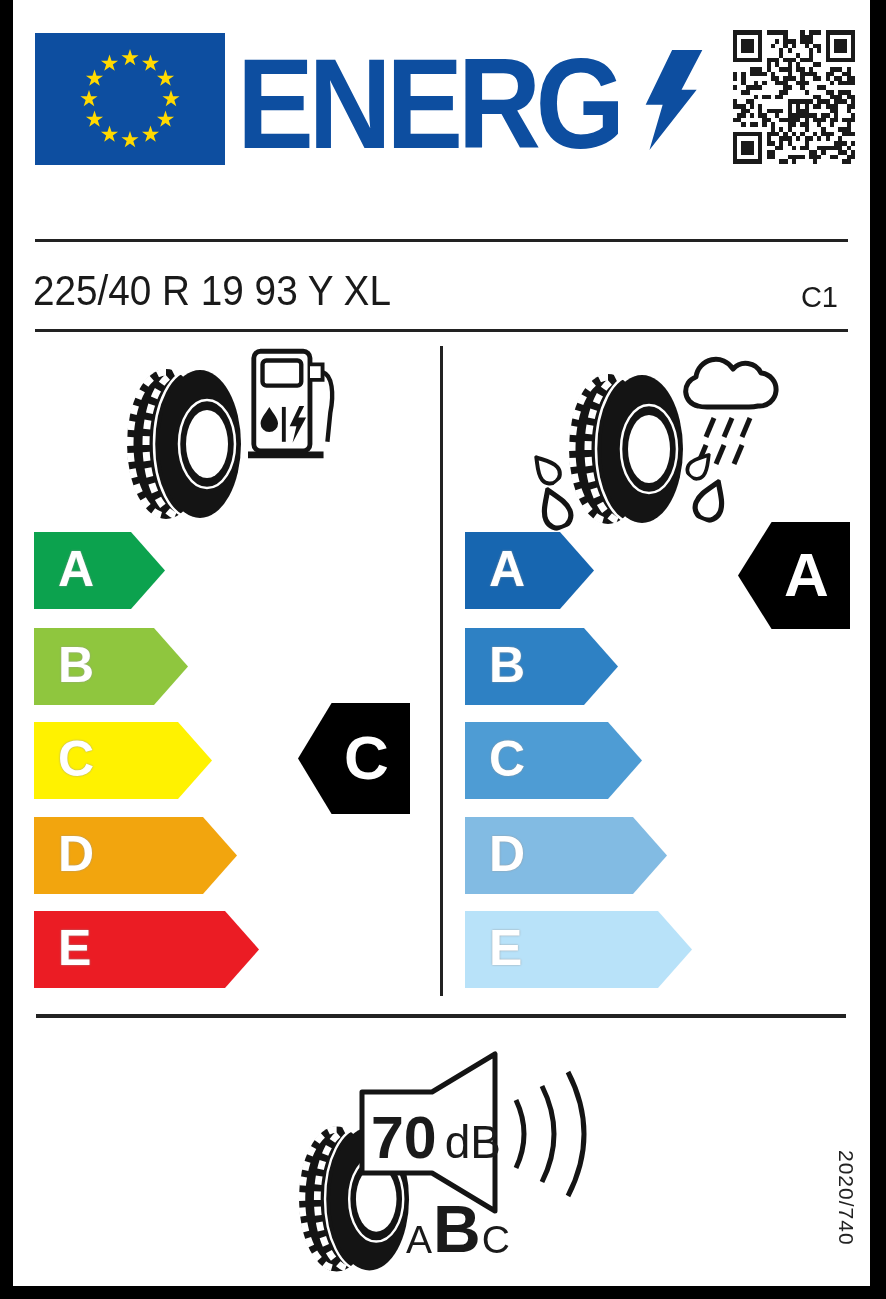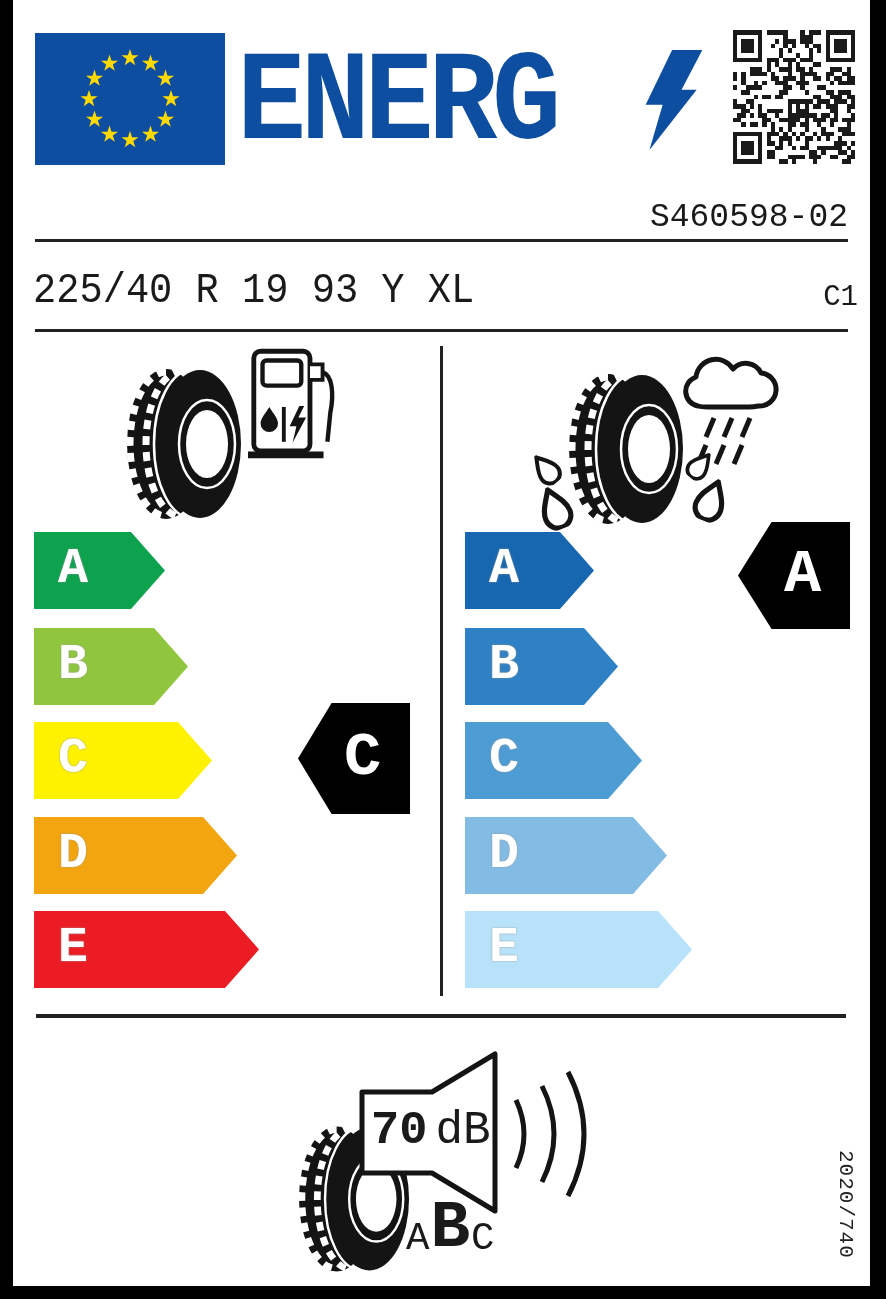--- a/index.html
+++ b/index.html
@@ -1,37 +1,37 @@
 <!DOCTYPE html>
 <html><head>
 <meta charset="utf-8">
 <style>
   html,body{margin:0;padding:0;background:#fff;}
   body{font-family:"Liberation Sans","DejaVu Sans",sans-serif;color:#1a1a1a;}
-  .label{position:relative;width:886px;height:1299px;background:#fff;overflow:hidden;font-family:Liberation Mono, monospace;}
+  .label{position:relative;width:886px;height:1299px;background:#fff;overflow:hidden;}
   .border-strip{position:absolute;background:#000;}
   .bl{left:0;top:0;width:13px;height:1299px;}
   .br{left:870px;top:0;width:16px;height:1299px;}
   .bb{left:0;top:1286px;width:886px;height:13px;}
 
   
   .eu-flag{position:absolute;left:35px;top:33px;}
   .energ{position:absolute;left:237px;top:40px;font-size:128px;line-height:1;font-weight:800;
          color:#0D4EA0;letter-spacing:-6px;transform:scaleX(.9);transform-origin:left top;}
   .bolt{position:absolute;left:643px;top:50px;}
   .qr{position:absolute;left:733px;top:30px;}
 
   
   .brand-name{position:absolute;left:35px;top:196px;font-size:35px;font-weight:700;letter-spacing:-1px;}
   .product-code{position:absolute;right:38px;top:199px;font-size:33px;font-weight:400;}
   .rule{position:absolute;background:#222;}
   .rule1{left:35px;top:239px;width:813px;height:3px;}
   .size-text{position:absolute;left:33px;top:266px;font-size:43px;font-weight:400;
              transform:scaleX(.9);transform-origin:left top;letter-spacing:0;}
-  .tyre-class{position:absolute;right:28px;top:281px;font-size:29px;}
+  .tyre-class{position:absolute;right:48px;top:281px;font-size:29px;}
   .rule2{left:35px;top:329px;width:813px;height:3px;}
   .divider{position:absolute;left:440px;top:346px;width:3px;height:650px;background:#222;}
   .rule3{left:36px;top:1014px;width:810px;height:4px;}
 
   
   .tire-fuel{position:absolute;left:126px;top:366px;}
   .pump{position:absolute;left:248px;top:348px;}
   .tire-wet{position:absolute;left:568px;top:371px;}
   .cloud{position:absolute;left:672px;top:348px;}
   .splash{position:absolute;}
@@ -61,21 +61,21 @@
         clip-path:polygon(0 50%,30% 0,100% 0,100% 100%,30% 100%);}
   .sel-fuel{left:298px;top:703px;height:111px;}
   .sel-wet{left:738px;top:522px;height:107px;}
   .sel-letter{position:absolute;left:46px;top:50%;transform:translateY(-52%);
         font-size:62px;font-weight:700;color:#fff;}
 
   
   .tire-noise{position:absolute;left:298px;top:1123px;}
   .speaker{position:absolute;left:356px;top:1050px;}
   .db-text{position:absolute;left:371px;top:1104px;display:flex;align-items:baseline;gap:8px;}
-  .db-value{font-size:47px;font-weight:700;}
+  .db-value{font-size:59px;font-weight:700;}
   .db-unit{font-size:46px;font-weight:400;}
   .waves{position:absolute;left:508px;top:1062px;}
   .abc{position:absolute;left:406px;top:1196px;display:flex;align-items:flex-end;line-height:1;}
   .abc .s{font-size:39px;padding-bottom:3px;}
   .abc .big{font-size:66px;font-weight:700;padding:0 1px;}
 
   .regulation{position:absolute;left:834px;top:1150px;font-size:21px;color:#222;
         writing-mode:vertical-rl;letter-spacing:1px;}
 </style>
 </head>
@@ -126,21 +126,20 @@
   </svg>
   <svg class="qr" width="122" height="134" viewBox="0 0 29 29" preserveAspectRatio="none" shape-rendering="crispEdges">
     <g fill="#1a1a1a">
       <path d="M0 0h7v1h-7z M0 1h1v6h-1z M6 1h1v6h-1z M1 6h6v1h-6z M2 2h3v3h-3z"></path>
       <path d="M22 0h7v1h-7z M22 1h1v6h-1z M28 1h1v6h-1z M23 6h6v1h-6z M24 2h3v3h-3z"></path>
       <path d="M0 22h7v1h-7z M0 23h1v6h-1z M6 23h1v6h-1z M1 28h6v1h-6z M2 24h3v3h-3z"></path>
       <path class="modules" d="M8 0h1v1h-1zM9 0h1v1h-1zM10 0h1v1h-1zM11 0h1v1h-1zM12 0h1v1h-1zM16 0h1v1h-1zM18 0h1v1h-1zM19 0h1v1h-1zM20 0h1v1h-1zM12 1h1v1h-1zM16 1h1v1h-1zM17 1h1v1h-1zM18 1h1v1h-1zM10 2h1v1h-1zM12 2h1v1h-1zM13 2h1v1h-1zM14 2h1v1h-1zM16 2h1v1h-1zM17 2h1v1h-1zM18 2h1v1h-1zM9 3h1v1h-1zM12 3h1v1h-1zM14 3h1v1h-1zM17 3h1v1h-1zM19 3h1v1h-1zM20 3h1v1h-1zM11 4h1v1h-1zM13 4h1v1h-1zM18 4h1v1h-1zM20 4h1v1h-1zM11 5h1v1h-1zM15 5h1v1h-1zM18 5h1v1h-1zM8 6h1v1h-1zM9 6h1v1h-1zM10 6h1v1h-1zM12 6h1v1h-1zM13 6h1v1h-1zM14 6h1v1h-1zM16 6h1v1h-1zM17 6h1v1h-1zM18 6h1v1h-1zM8 7h1v1h-1zM10 7h1v1h-1zM13 7h1v1h-1zM15 7h1v1h-1zM19 7h1v1h-1zM20 7h1v1h-1zM4 8h1v1h-1zM5 8h1v1h-1zM6 8h1v1h-1zM8 8h1v1h-1zM11 8h1v1h-1zM12 8h1v1h-1zM13 8h1v1h-1zM15 8h1v1h-1zM16 8h1v1h-1zM18 8h1v1h-1zM23 8h1v1h-1zM24 8h1v1h-1zM25 8h1v1h-1zM27 8h1v1h-1zM0 9h1v1h-1zM2 9h1v1h-1zM4 9h1v1h-1zM5 9h1v1h-1zM6 9h1v1h-1zM7 9h1v1h-1zM9 9h1v1h-1zM13 9h1v1h-1zM16 9h1v1h-1zM17 9h1v1h-1zM18 9h1v1h-1zM19 9h1v1h-1zM22 9h1v1h-1zM23 9h1v1h-1zM26 9h1v1h-1zM27 9h1v1h-1zM0 10h1v1h-1zM2 10h1v1h-1zM9 10h1v1h-1zM10 10h1v1h-1zM12 10h1v1h-1zM13 10h1v1h-1zM14 10h1v1h-1zM16 10h1v1h-1zM19 10h1v1h-1zM20 10h1v1h-1zM22 10h1v1h-1zM24 10h1v1h-1zM25 10h1v1h-1zM27 10h1v1h-1zM28 10h1v1h-1zM2 11h1v1h-1zM5 11h1v1h-1zM7 11h1v1h-1zM10 11h1v1h-1zM11 11h1v1h-1zM12 11h1v1h-1zM15 11h1v1h-1zM16 11h1v1h-1zM17 11h1v1h-1zM23 11h1v1h-1zM25 11h1v1h-1zM26 11h1v1h-1zM27 11h1v1h-1zM28 11h1v1h-1zM0 12h1v1h-1zM3 12h1v1h-1zM4 12h1v1h-1zM5 12h1v1h-1zM6 12h1v1h-1zM12 12h1v1h-1zM13 12h1v1h-1zM16 12h1v1h-1zM20 12h1v1h-1zM21 12h1v1h-1zM2 13h1v1h-1zM3 13h1v1h-1zM11 13h1v1h-1zM12 13h1v1h-1zM17 13h1v1h-1zM22 13h1v1h-1zM23 13h1v1h-1zM25 13h1v1h-1zM26 13h1v1h-1zM27 13h1v1h-1zM5 14h1v1h-1zM7 14h1v1h-1zM8 14h1v1h-1zM10 14h1v1h-1zM11 14h1v1h-1zM19 14h1v1h-1zM20 14h1v1h-1zM23 14h1v1h-1zM24 14h1v1h-1zM25 14h1v1h-1zM27 14h1v1h-1zM28 14h1v1h-1zM0 15h1v1h-1zM3 15h1v1h-1zM4 15h1v1h-1zM13 15h1v1h-1zM14 15h1v1h-1zM15 15h1v1h-1zM16 15h1v1h-1zM17 15h1v1h-1zM18 15h1v1h-1zM20 15h1v1h-1zM21 15h1v1h-1zM22 15h1v1h-1zM24 15h1v1h-1zM25 15h1v1h-1zM26 15h1v1h-1zM28 15h1v1h-1zM0 16h1v1h-1zM1 16h1v1h-1zM2 16h1v1h-1zM4 16h1v1h-1zM6 16h1v1h-1zM13 16h1v1h-1zM15 16h1v1h-1zM17 16h1v1h-1zM19 16h1v1h-1zM20 16h1v1h-1zM22 16h1v1h-1zM23 16h1v1h-1zM24 16h1v1h-1zM27 16h1v1h-1zM28 16h1v1h-1zM2 17h1v1h-1zM3 17h1v1h-1zM6 17h1v1h-1zM8 17h1v1h-1zM9 17h1v1h-1zM10 17h1v1h-1zM11 17h1v1h-1zM13 17h1v1h-1zM15 17h1v1h-1zM16 17h1v1h-1zM17 17h1v1h-1zM23 17h1v1h-1zM24 17h1v1h-1zM27 17h1v1h-1zM1 18h1v1h-1zM2 18h1v1h-1zM4 18h1v1h-1zM6 18h1v1h-1zM7 18h1v1h-1zM10 18h1v1h-1zM13 18h1v1h-1zM14 18h1v1h-1zM15 18h1v1h-1zM16 18h1v1h-1zM17 18h1v1h-1zM18 18h1v1h-1zM19 18h1v1h-1zM21 18h1v1h-1zM22 18h1v1h-1zM24 18h1v1h-1zM28 18h1v1h-1zM0 19h1v1h-1zM1 19h1v1h-1zM7 19h1v1h-1zM8 19h1v1h-1zM11 19h1v1h-1zM12 19h1v1h-1zM13 19h1v1h-1zM14 19h1v1h-1zM15 19h1v1h-1zM17 19h1v1h-1zM19 19h1v1h-1zM20 19h1v1h-1zM21 19h1v1h-1zM23 19h1v1h-1zM24 19h1v1h-1zM26 19h1v1h-1zM27 19h1v1h-1zM28 19h1v1h-1zM2 20h1v1h-1zM4 20h1v1h-1zM5 20h1v1h-1zM7 20h1v1h-1zM9 20h1v1h-1zM13 20h1v1h-1zM14 20h1v1h-1zM16 20h1v1h-1zM17 20h1v1h-1zM20 20h1v1h-1zM23 20h1v1h-1zM27 20h1v1h-1zM9 21h1v1h-1zM11 21h1v1h-1zM13 21h1v1h-1zM17 21h1v1h-1zM21 21h1v1h-1zM25 21h1v1h-1zM26 21h1v1h-1zM27 21h1v1h-1zM8 22h1v1h-1zM9 22h1v1h-1zM10 22h1v1h-1zM12 22h1v1h-1zM14 22h1v1h-1zM16 22h1v1h-1zM19 22h1v1h-1zM21 22h1v1h-1zM22 22h1v1h-1zM23 22h1v1h-1zM26 22h1v1h-1zM27 22h1v1h-1zM28 22h1v1h-1zM8 23h1v1h-1zM11 23h1v1h-1zM12 23h1v1h-1zM13 23h1v1h-1zM15 23h1v1h-1zM17 23h1v1h-1zM18 23h1v1h-1zM20 23h1v1h-1zM22 23h1v1h-1zM25 23h1v1h-1zM8 24h1v1h-1zM9 24h1v1h-1zM11 24h1v1h-1zM13 24h1v1h-1zM17 24h1v1h-1zM24 24h1v1h-1zM25 24h1v1h-1zM26 24h1v1h-1zM28 24h1v1h-1zM10 25h1v1h-1zM11 25h1v1h-1zM14 25h1v1h-1zM16 25h1v1h-1zM17 25h1v1h-1zM20 25h1v1h-1zM21 25h1v1h-1zM22 25h1v1h-1zM23 25h1v1h-1zM24 25h1v1h-1zM25 25h1v1h-1zM27 25h1v1h-1zM8 26h1v1h-1zM9 26h1v1h-1zM18 26h1v1h-1zM19 26h1v1h-1zM21 26h1v1h-1zM25 26h1v1h-1zM26 26h1v1h-1zM28 26h1v1h-1zM8 27h1v1h-1zM9 27h1v1h-1zM13 27h1v1h-1zM14 27h1v1h-1zM15 27h1v1h-1zM16 27h1v1h-1zM18 27h1v1h-1zM19 27h1v1h-1zM20 27h1v1h-1zM23 27h1v1h-1zM24 27h1v1h-1zM27 27h1v1h-1zM28 27h1v1h-1zM11 28h1v1h-1zM12 28h1v1h-1zM14 28h1v1h-1zM19 28h1v1h-1zM26 28h1v1h-1zM27 28h1v1h-1z"></path>
     </g>
   </svg>
 
-  <div class="product-code">S460598-02</div>
   <div class="rule rule1"></div>
 
   <div class="size-text">225/40 R 19 93 Y XL</div>
   <div class="tyre-class">C1</div>
   <div class="rule rule2"></div>
 
   <div class="divider"></div>
 
   <svg class="tire-fuel" width="116" height="156" viewBox="0 0 116 156">
       <use href="#tire"></use>

